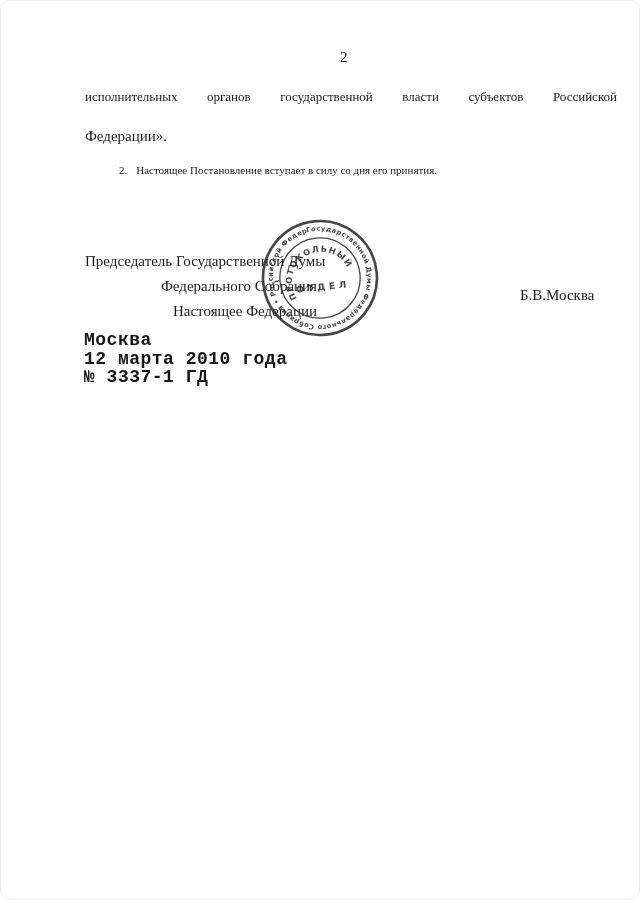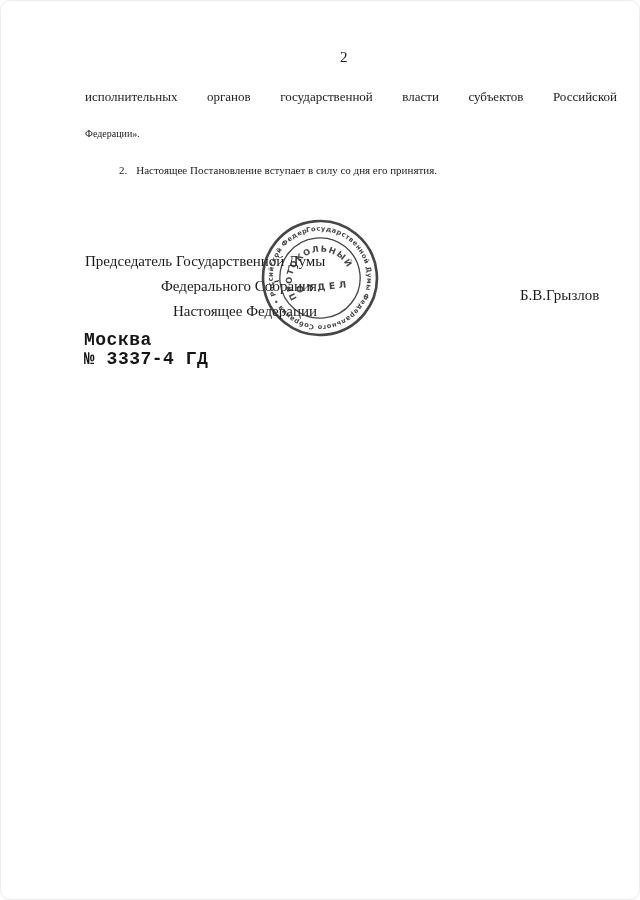--- a/index.html
+++ b/index.html
@@ -37,21 +37,21 @@
     width: 532px;
     font-size: 13px;
     text-align: justify;
     text-align-last: justify;
     white-space: normal;
   }
   .para-line2 {
     position: absolute;
     left: 84px;
     top: 127px;
-    font-size: 10px;
+    font-size: 15px;
   }
   .clause {
     position: absolute;
     left: 118px;
     top: 163px;
     font-size: 11px;
     white-space: nowrap;
   }
   .clause-marker {
     display: inline-block;
@@ -116,36 +116,37 @@
   <div class="clause">
     <span class="clause-marker">2.</span><span>Настоящее Постановление вступает в силу со дня его принятия.</span>
   </div>
 
   <div class="signature">
     <div class="sig-line1">Председатель Государственной Думы</div>
     <div class="sig-line2">Федерального Собрания</div>
     <div class="sig-line3">Настоящее Федерации</div>
   </div>
 
-  <div class="sig-name">Б.В.Грызлов</div>
+  <div class="sig-name">Б.В.Москва</div>
 
   <svg class="stamp" viewBox="0 0 120 120" xmlns="http://www.w3.org/2000/svg">
     <defs>
       <path id="ringPath" d="M 60,13.5 A 46.5,46.5 0 1 1 59.97,13.5" fill="none"></path>
       <path id="innerArcPath" d="M 33,74 A 29,29 0 1 1 87,74" fill="none"></path>
     </defs>
     <circle cx="60" cy="60" r="56" fill="none" stroke="#2d2d2d" stroke-width="2.6"></circle>
     <circle cx="60" cy="60" r="39.5" fill="none" stroke="#2d2d2d" stroke-width="1.3"></circle>
     <text font-family="DejaVu Sans, sans-serif" font-size="6.6" font-weight="bold" fill="#2d2d2d" letter-spacing="0.4" transform="rotate(-10 60 60)">
       <textPath href="#ringPath" startOffset="0">Государственной Думы Федерального Собрания • Российской Федерации •</textPath>
     </text>
     <text font-family="DejaVu Sans, sans-serif" font-size="8.2" font-weight="bold" fill="#2d2d2d" letter-spacing="1.2" transform="rotate(-16 60 60)">
       <textPath href="#innerArcPath" startOffset="4">ПРОТОКОЛЬНЫЙ</textPath>
     </text>
     <text x="62" y="72" text-anchor="middle" font-family="DejaVu Sans, sans-serif" font-size="9" font-weight="bold" fill="#2d2d2d" letter-spacing="3.5">ОТДЕЛ</text>
   </svg>
 
   <div class="footer-block">
     <div>Москва</div>
-    <div>№ 3337-4 ГД</div>
+    <div>12 марта 2010 года</div>
+    <div>№ 3337-1 ГД</div>
   </div>
 
 </div>
 
 </body></html>

